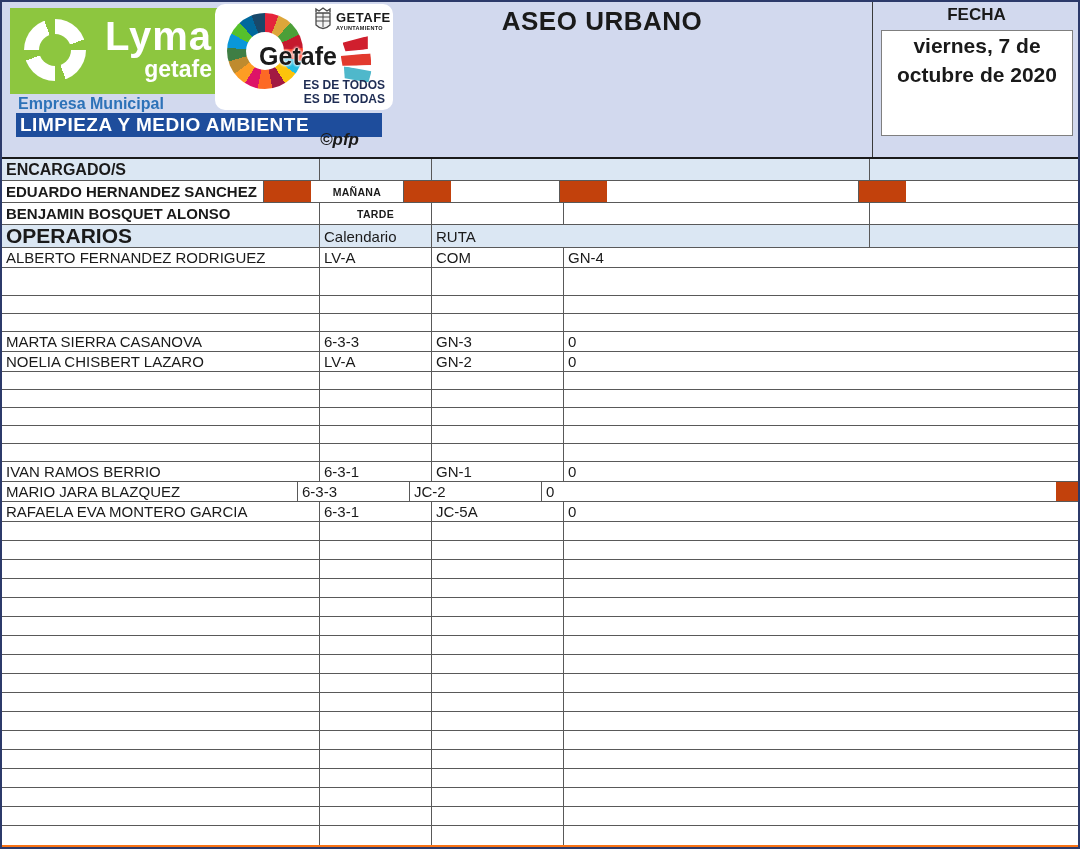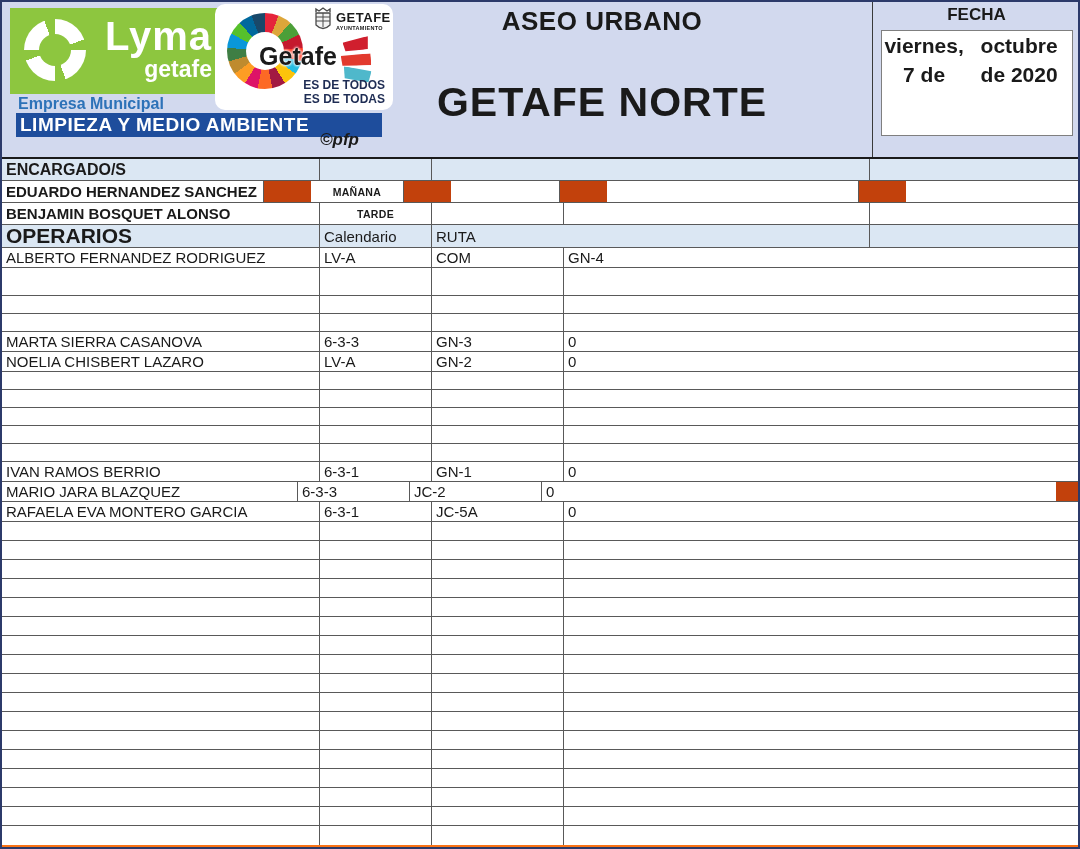--- a/index.html
+++ b/index.html
@@ -38,21 +38,21 @@
   .s3{left:128px;top:64px;width:28px;height:13px;background:#4fb8cb;transform:rotate(7deg);clip-path:polygon(0 0,100% 12%,94% 100%,8% 90%);}
   .slogan{position:absolute;right:8px;top:74px;text-align:right;color:#1f2d54;font-weight:bold;font-size:12px;line-height:14px;}
   
   .titles{position:absolute;left:390px;top:0;width:420px;text-align:center;}
   .t1{margin-top:4px;font-size:26px;font-weight:bold;letter-spacing:0.5px;}
   .t2{margin-top:42px;font-size:41px;font-weight:bold;letter-spacing:1px;}
   
   .fecha{position:absolute;left:870px;top:0;width:208px;height:155px;border-left:1.5px solid #3a3a3a;box-sizing:border-box;}
   .fecha-label{text-align:center;font-size:17px;font-weight:bold;margin-top:3px;}
   .fecha-box{position:absolute;left:8px;top:28px;width:192px;height:106px;background:#fff;border:1px solid #7f7f7f;
-    display:flex;flex-direction:row;justify-content:center;text-align:center;font-size:21px;font-weight:bold;line-height:29px;box-sizing:border-box;}
+    display:flex;flex-direction:column;justify-content:flex-start;text-align:center;font-size:21px;font-weight:bold;line-height:29px;box-sizing:border-box;}
   
   .tbl{position:relative;border-top:2px solid #1a1a1a;border-bottom:8px solid #f97316;background:#c2410c;}
   .row{display:flex;border-bottom:1px solid #595959;box-sizing:border-box;}
   .row:last-child{border-bottom:none;}
   .cell{border-right:1px solid #595959;box-sizing:border-box;display:flex;align-items:center;
     padding-left:4px;overflow:hidden;font-size:15px;background:#fff;white-space:nowrap;}
   .cell.last{border-right:none;}
   .cell.blue{background:#dbe7f3;}
   .cell.b15{font-weight:bold;font-size:15px;}
   .cell.b16{font-weight:bold;font-size:16px;}
@@ -97,21 +97,20 @@
       <div class="stroke s3"></div>
       <div class="gword">Getafe</div>
       <div class="slogan">
         <div>ES DE TODOS</div>
         <div>ES DE TODAS</div>
       </div>
     </div>
 
     <div class="titles">
       <div class="t1">ASEO URBANO</div>
-      <div class="t2">GETAFE NORTE</div>
     </div>
 
     <div class="fecha">
       <div class="fecha-label">FECHA</div>
       <div class="fecha-box">
         <div>viernes, 7 de</div>
         <div>octubre de 2020</div>
       </div>
     </div>
   </div>

